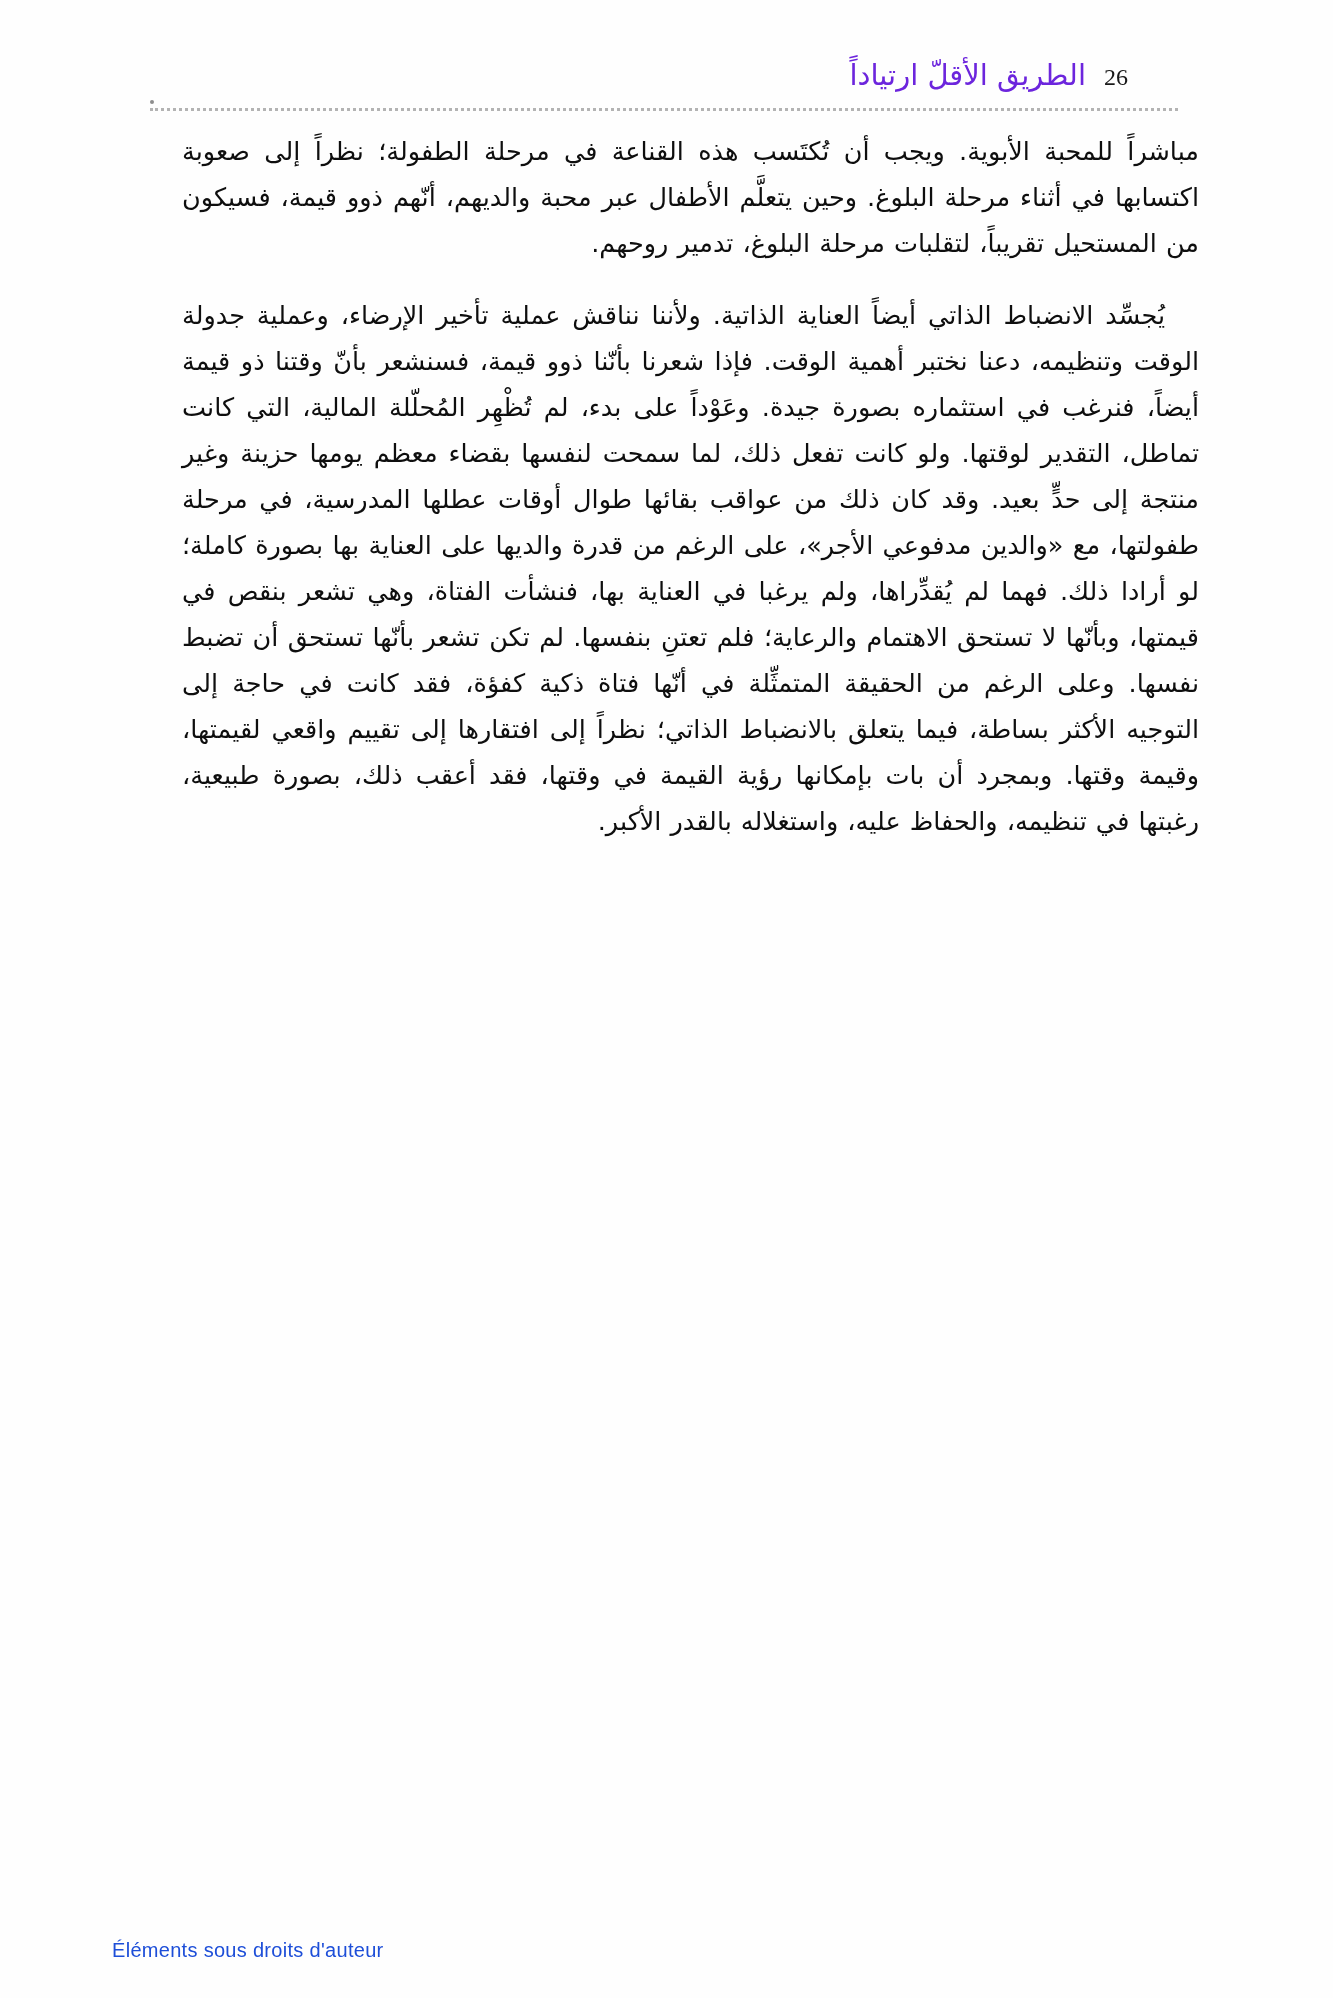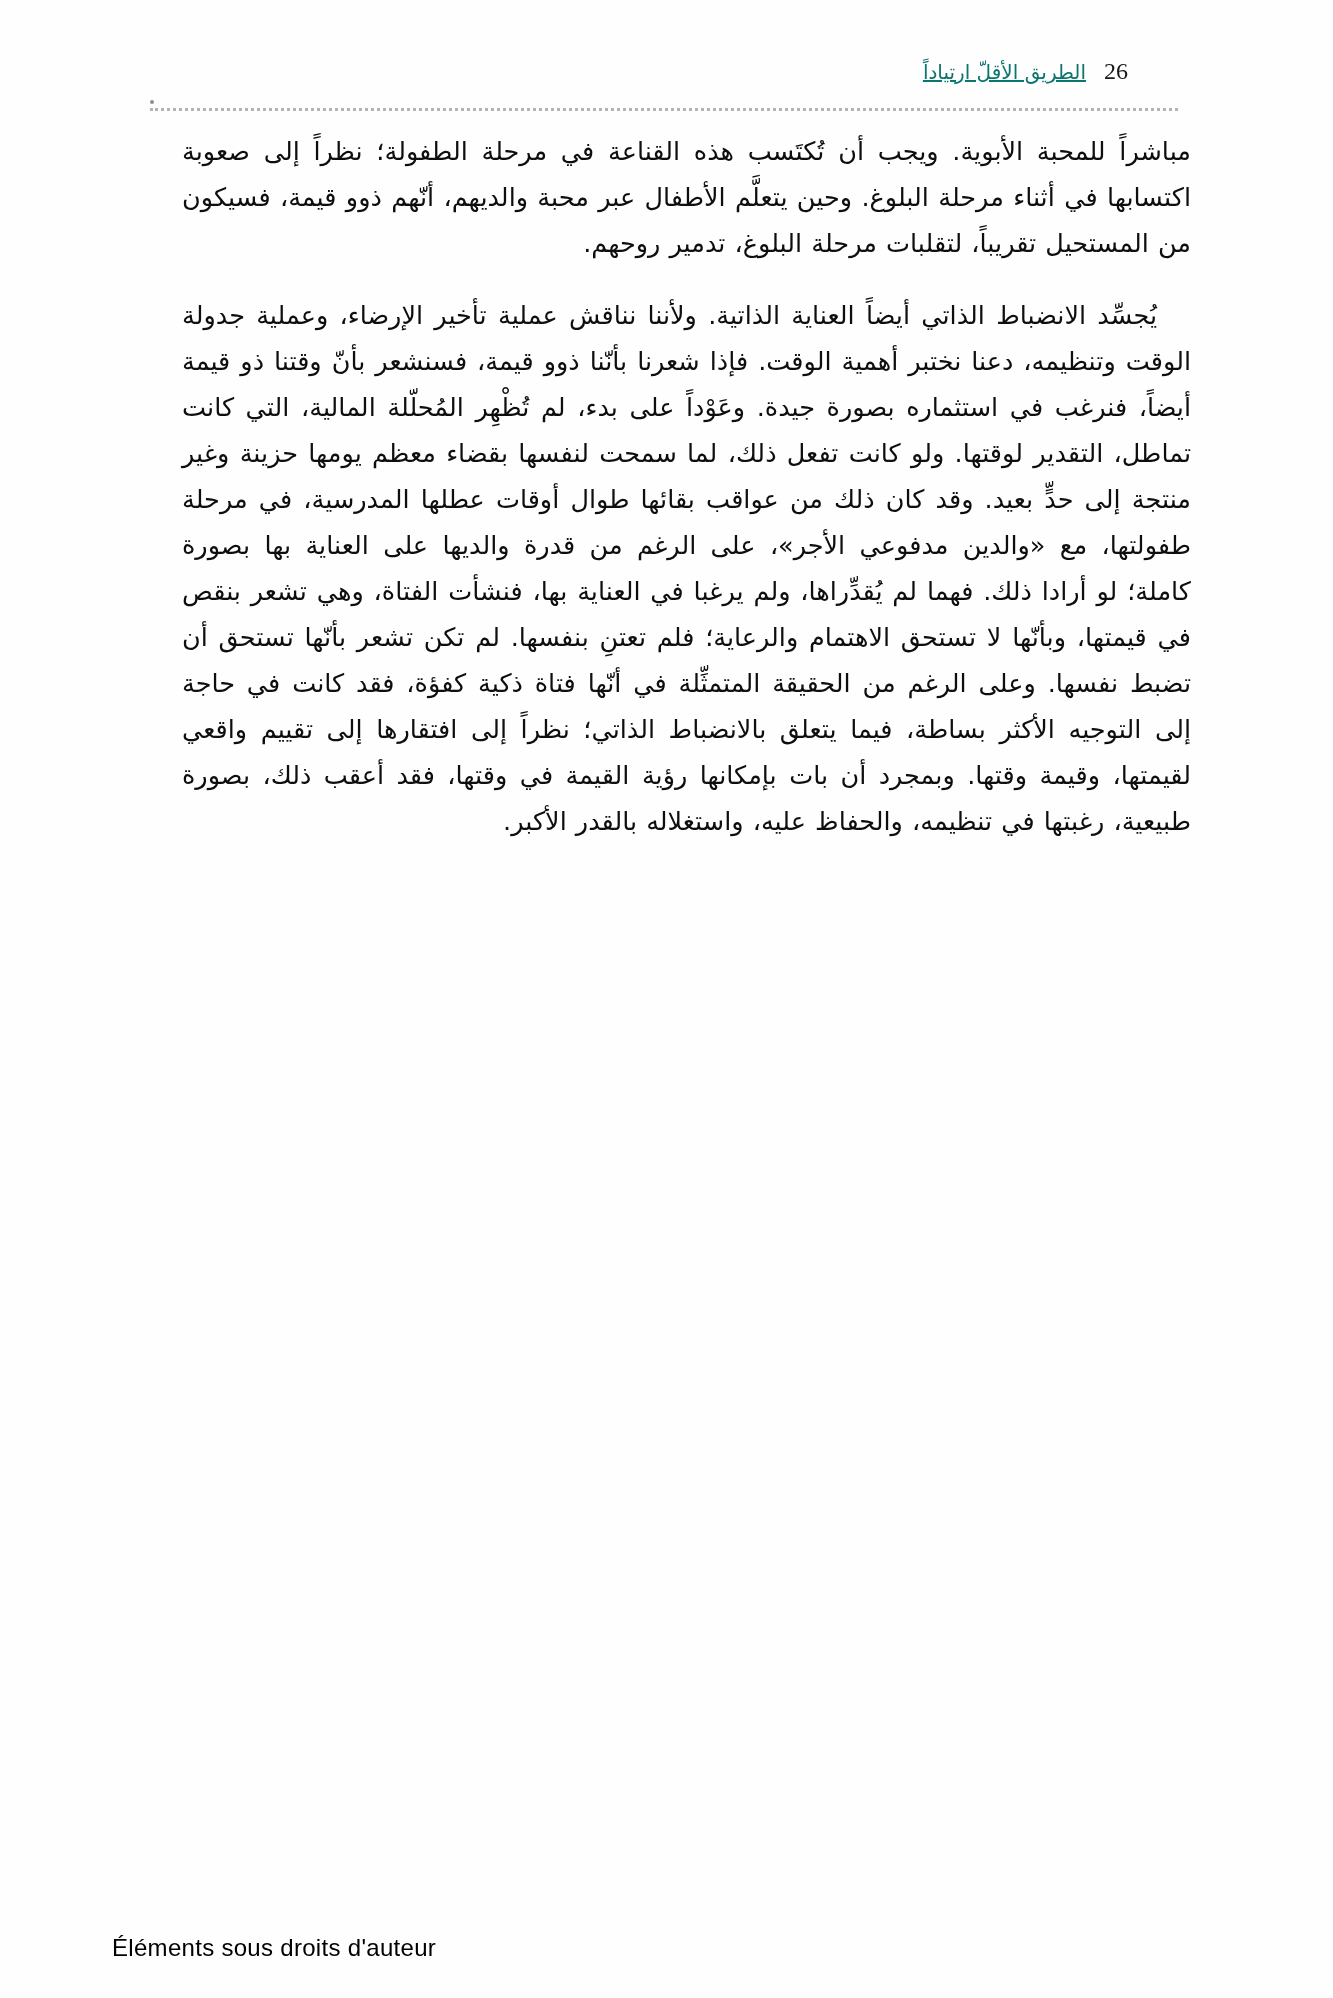--- a/index.html
+++ b/index.html
@@ -28,26 +28,25 @@
     left: 205px;
     display: flex;
     flex-direction: row;
     justify-content: flex-start;
     align-items: baseline;
     gap: 18px;
     height: 42px;
   }
   .head-title {
     font-family: "DejaVu Sans", sans-serif;
-    font-size: 20px;
-    color: #0f766e;
+    font-size: 29px;
+    color: #6d28d9;
     letter-spacing: 0px;
     white-space: nowrap;
     font-weight: 400;
-    text-decoration: underline;
   }
   .head-folio {
     font-family: Liberation Serif, serif;
     font-size: 24px;
     color: #1d1d1d;
     font-weight: 400;
   }
 
   
   .head-rule {
@@ -66,21 +65,21 @@
     width: 4px;
     height: 4px;
     border-radius: 50%;
     background: #8d8d8d;
   }
 
   
   .body-col {
     position: absolute;
     top: 128px;
-    right: 142px;
+    right: 134px;
     left: 148px;
     width: auto;
     margin-left: 34px;
   }
   p.para {
     margin: 0 0 30px 0;
     font-family: "DejaVu Sans", sans-serif;
     font-size: 25.5px;
     line-height: 46px;
     color: #121212;
@@ -103,22 +102,22 @@
   .body-col, .running-head {
     filter: contrast(1.04);
   }
 
   
   .watermark {
     position: absolute;
     bottom: 36px;
     left: 112px;
     font-family: "Liberation Sans", sans-serif;
-    font-size: 24px;
-    color: #000000;
+    font-size: 20px;
+    color: #1d4ed8;
     direction: ltr;
     letter-spacing: 0.3px;
     white-space: nowrap;
     margin-top: 17px;
   }
 </style>
 </head>
 <body>
 
 <div class="page">

